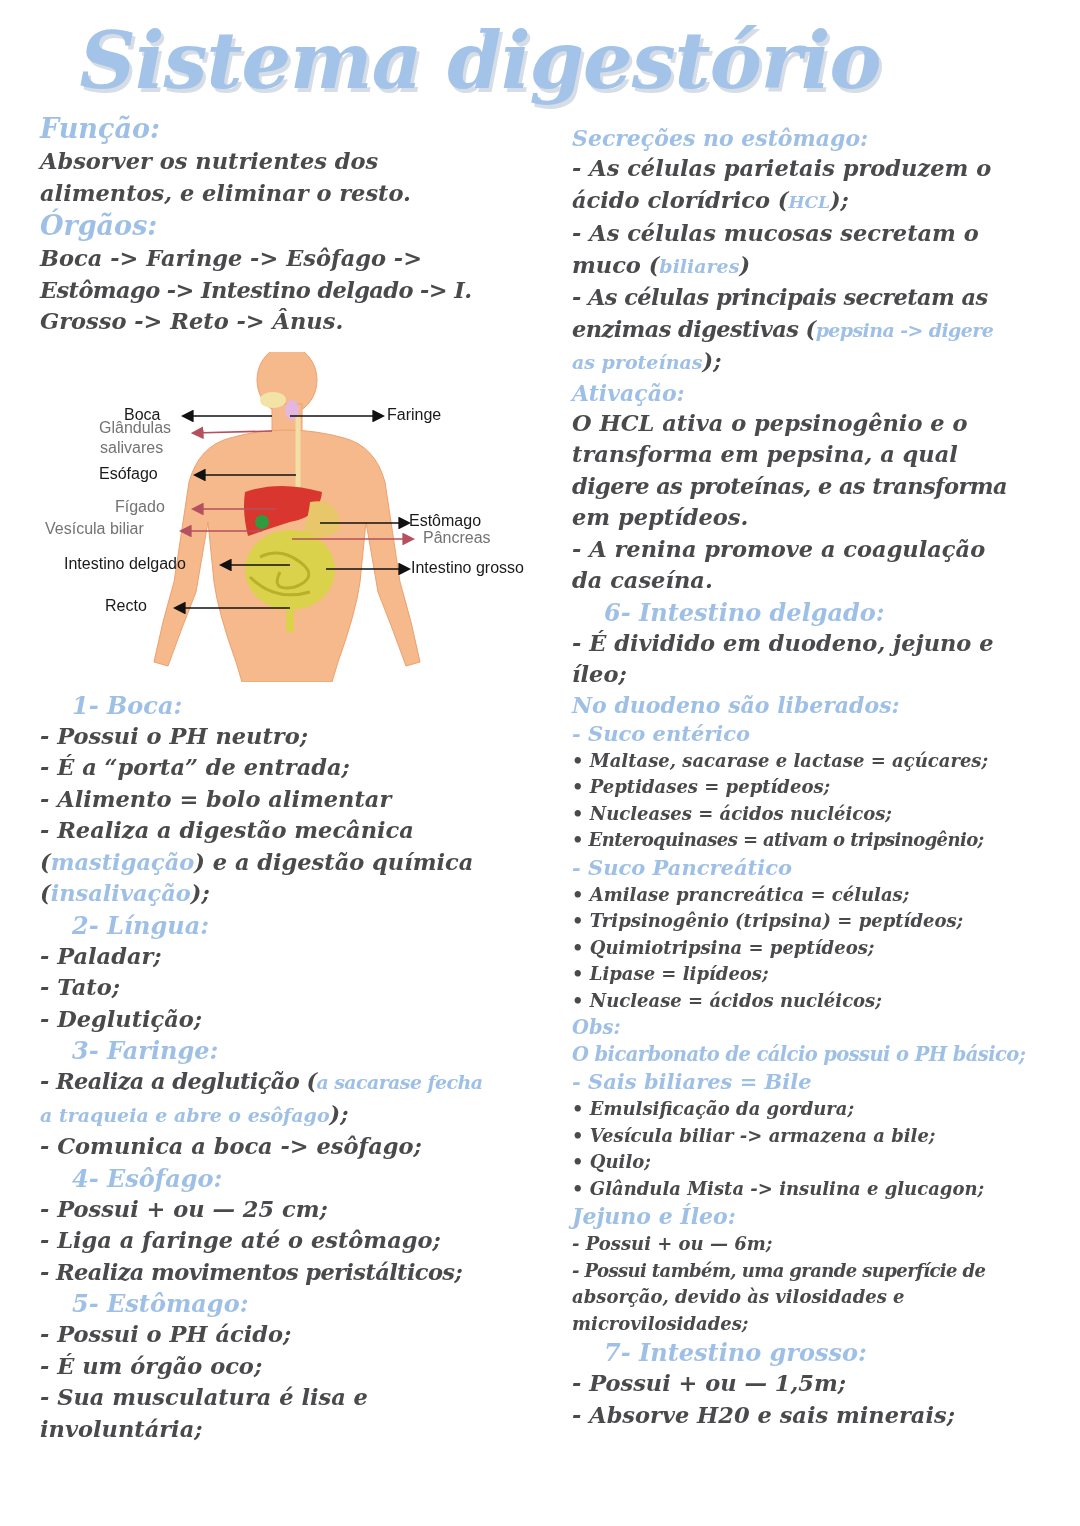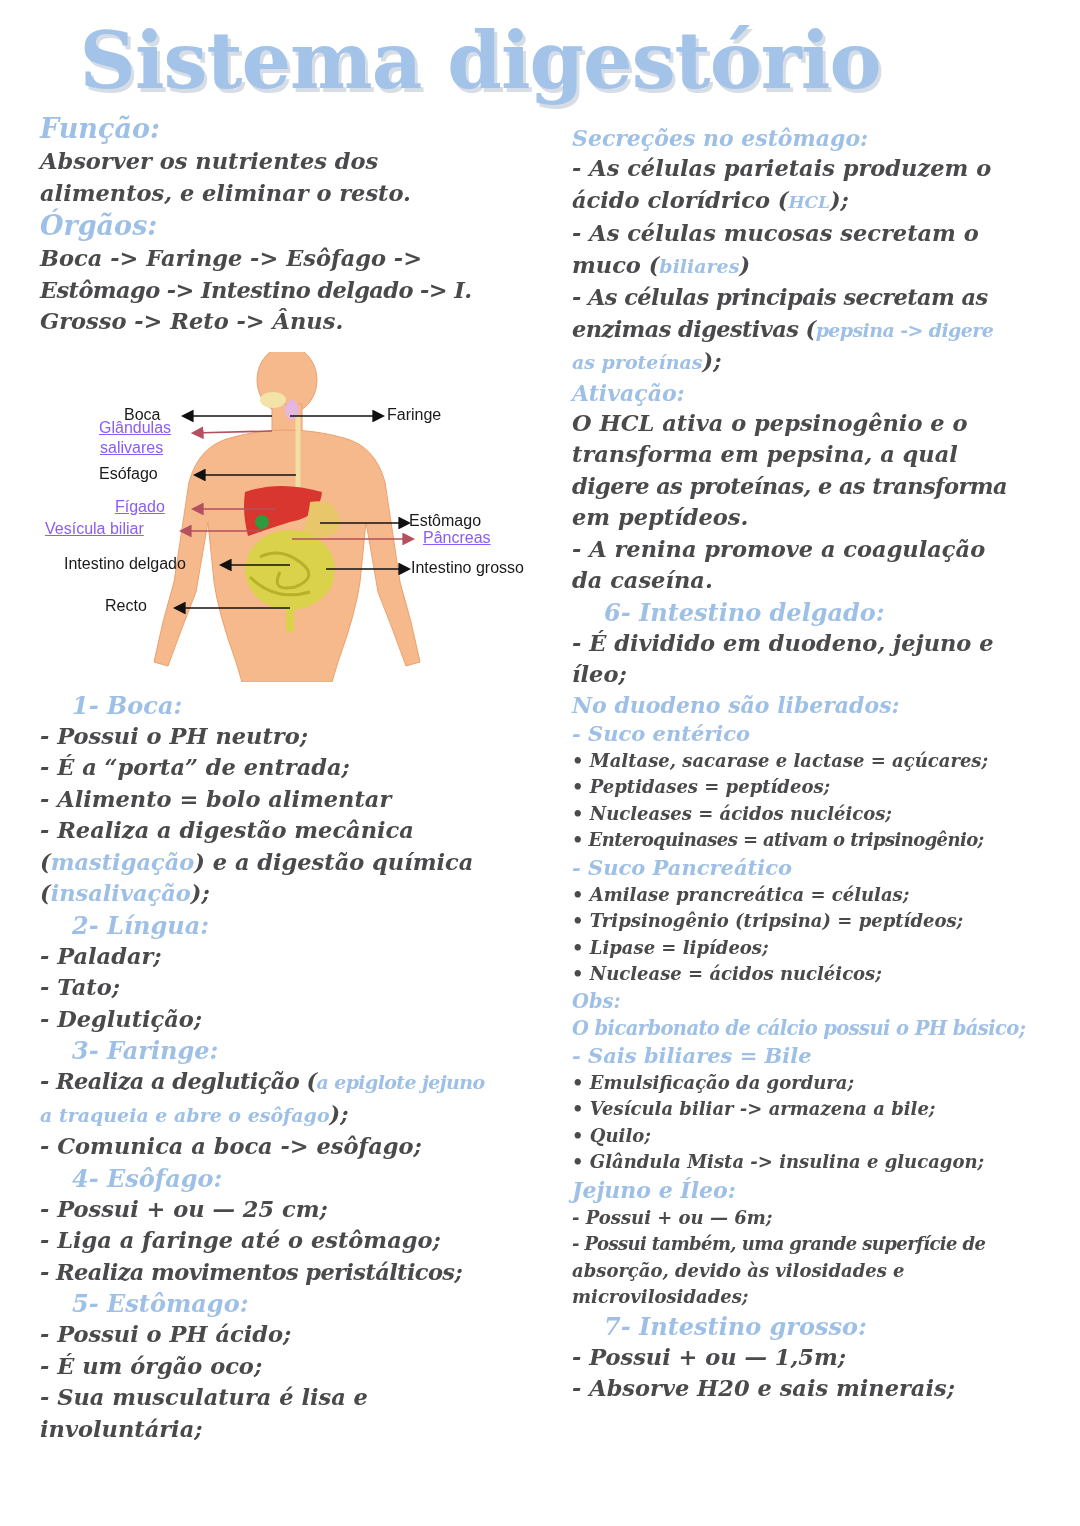--- a/index.html
+++ b/index.html
@@ -1,37 +1,37 @@
 <!DOCTYPE html>
 <html><head>
 <meta charset="utf-8">
 <style>
   html, body { margin: 0; padding: 0; background: #ffffff; }
   body { width: 1080px; height: 1526px; position: relative; overflow: hidden;
          font-family: "DejaVu Serif", serif; color: #4a4a4c; }
   .title { position: absolute; left: 0; top: 22px; width: 960px; text-align: center;
-           font-family: "DejaVu Serif", serif; font-weight: bold;
+           font-family: "DejaVu Serif", serif; font-style: italic; font-weight: bold;
            font-size: 78px; letter-spacing: -1px; color: #a3c4e8;
            text-shadow: 3px 4px 0 #d6dde6; line-height: 1; }
   .col { position: absolute; }
   .left { left: 40px; top: 112px; width: 500px; }
   .right { left: 572px; top: 124px; width: 480px; }
   .h { color: #9fc0e6; font-style: italic; font-weight: bold; }
   .h-big { font-size: 27px; line-height: 34px; }
   .h-sec { font-size: 24px; line-height: 31px; padding-left: 32px; }
   .h-sm { font-size: 22px; line-height: 29px; }
   .t { font-style: italic; font-weight: bold; font-size: 22.5px; line-height: 31.5px; color: #4a4a4c; }
   .t-xs { font-style: italic; font-weight: bold; font-size: 18px; line-height: 26.5px; color: #4a4a4c; }
   .hl { color: #9fc0e6; }
   .blue-line { color: #9fc0e6; font-style: italic; font-weight: bold; font-size: 19.5px; line-height: 27px; }
   .blue-sub { color: #9fc0e6; font-style: italic; font-weight: bold; font-size: 21px; line-height: 28px; }
   .tight { letter-spacing: -0.6px; }
   .fig { position: relative; width: 500px; height: 330px; margin-top: 14px; }
   .lbl { position: absolute; font-family: "Liberation Sans", sans-serif; font-size: 16px; color: #1a1a1a; white-space: nowrap; }
-  .lbl.red { color: #8b5cf6; text-decoration: underline; }
+  .lbl.red { color: #737373; }
 </style>
 </head>
 <body>
 
 <div class="title">Sistema digestório</div>
 
 <div class="col left">
   <div class="h h-big">Função:</div>
   <div class="t">Absorver os nutrientes dos</div>
   <div class="t">alimentos, e eliminar o resto.</div>
@@ -108,21 +108,21 @@
   <div class="t">- Realiza a digestão mecânica</div>
   <div class="t"><span>(</span><span class="hl">mastigação</span><span>) e a digestão química</span></div>
   <div class="t"><span>(</span><span class="hl">insalivação</span><span>);</span></div>
 
   <div class="h h-sec">2- Língua:</div>
   <div class="t">- Paladar;</div>
   <div class="t">- Tato;</div>
   <div class="t">- Deglutição;</div>
 
   <div class="h h-sec">3- Faringe:</div>
-  <div class="t tight"><span>- Realiza a deglutição (</span><span class="hl" style="font-size:19px">a epiglote jejuno</span></div>
+  <div class="t tight"><span>- Realiza a deglutição (</span><span class="hl" style="font-size:19px">a sacarase fecha</span></div>
   <div class="t"><span class="hl" style="font-size:19px">a traqueia e abre o esôfago</span><span>);</span></div>
   <div class="t">- Comunica a boca -&gt; esôfago;</div>
 
   <div class="h h-sec">4- Esôfago:</div>
   <div class="t">- Possui + ou — 25 cm;</div>
   <div class="t">- Liga a faringe até o estômago;</div>
   <div class="t tight">- Realiza movimentos peristálticos;</div>
 
   <div class="h h-sec">5- Estômago:</div>
   <div class="t">- Possui o PH ácido;</div>
@@ -155,20 +155,21 @@
 
   <div class="h h-sm">No duodeno são liberados:</div>
   <div class="blue-sub">- Suco entérico</div>
   <div class="t-xs">• Maltase, sacarase e lactase = açúcares;</div>
   <div class="t-xs">• Peptidases = peptídeos;</div>
   <div class="t-xs">• Nucleases = ácidos nucléicos;</div>
   <div class="t-xs tight">• Enteroquinases = ativam o tripsinogênio;</div>
   <div class="blue-sub">- Suco Pancreático</div>
   <div class="t-xs">• Amilase prancreática = células;</div>
   <div class="t-xs">• Tripsinogênio (tripsina) = peptídeos;</div>
+  <div class="t-xs">• Quimiotripsina = peptídeos;</div>
   <div class="t-xs">• Lipase = lipídeos;</div>
   <div class="t-xs">• Nuclease = ácidos nucléicos;</div>
   <div class="blue-line">Obs:</div>
   <div class="blue-line tight">O bicarbonato de cálcio possui o PH básico;</div>
   <div class="blue-sub">- Sais biliares = Bile</div>
   <div class="t-xs">• Emulsificação da gordura;</div>
   <div class="t-xs">• Vesícula biliar -&gt; armazena a bile;</div>
   <div class="t-xs">• Quilo;</div>
   <div class="t-xs">• Glândula Mista -&gt; insulina e glucagon;</div>
 

